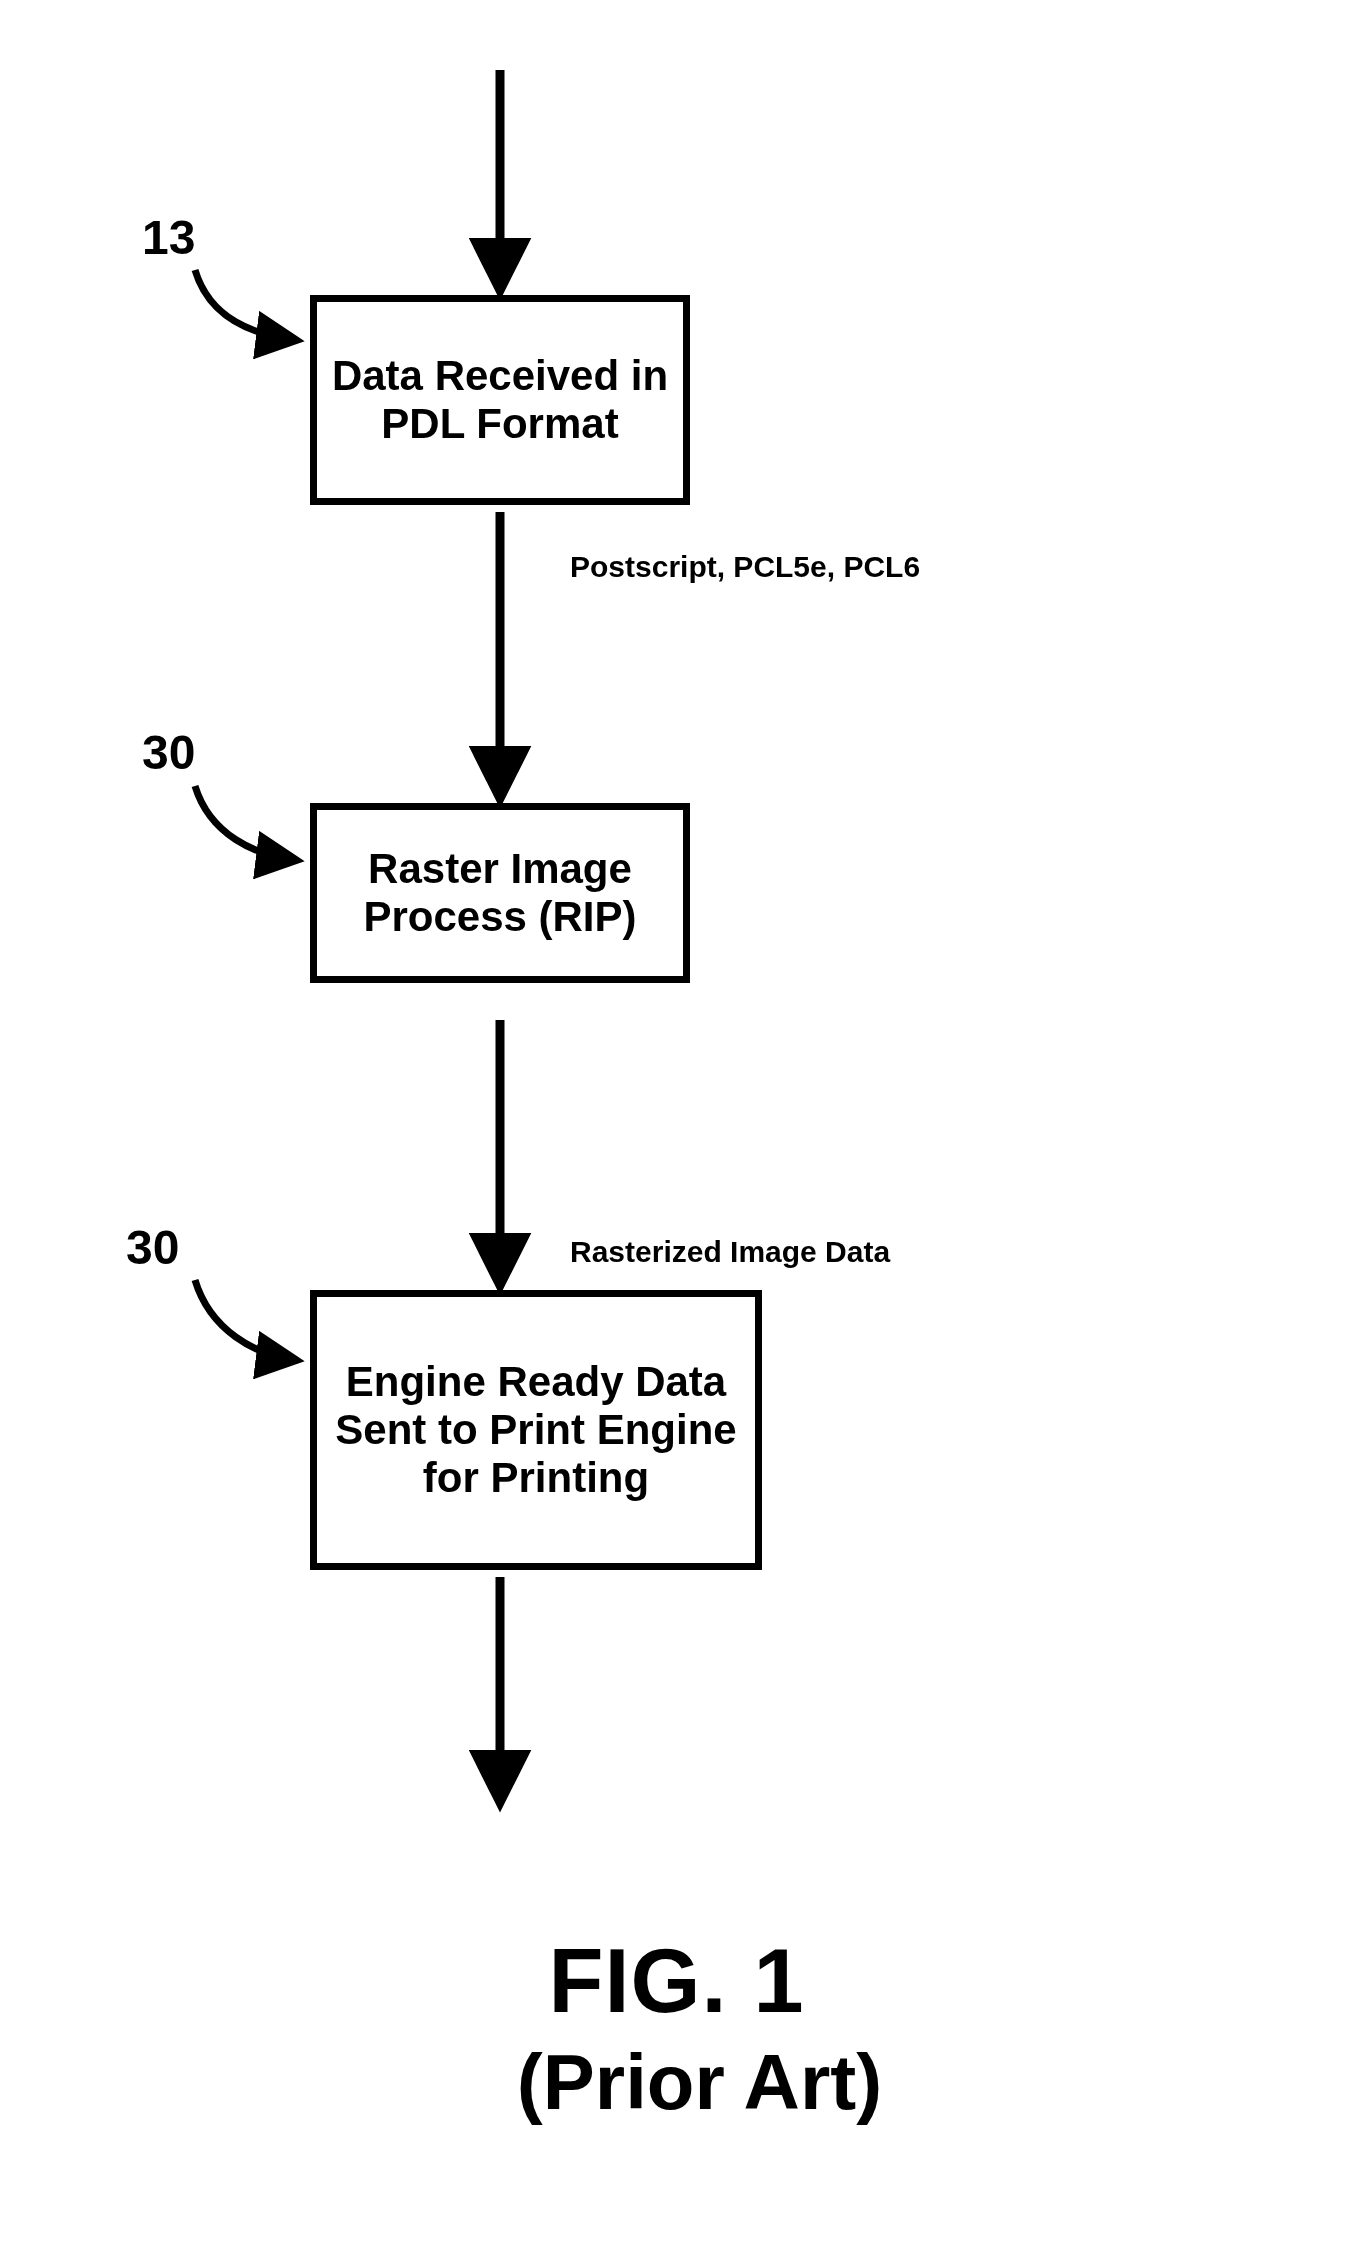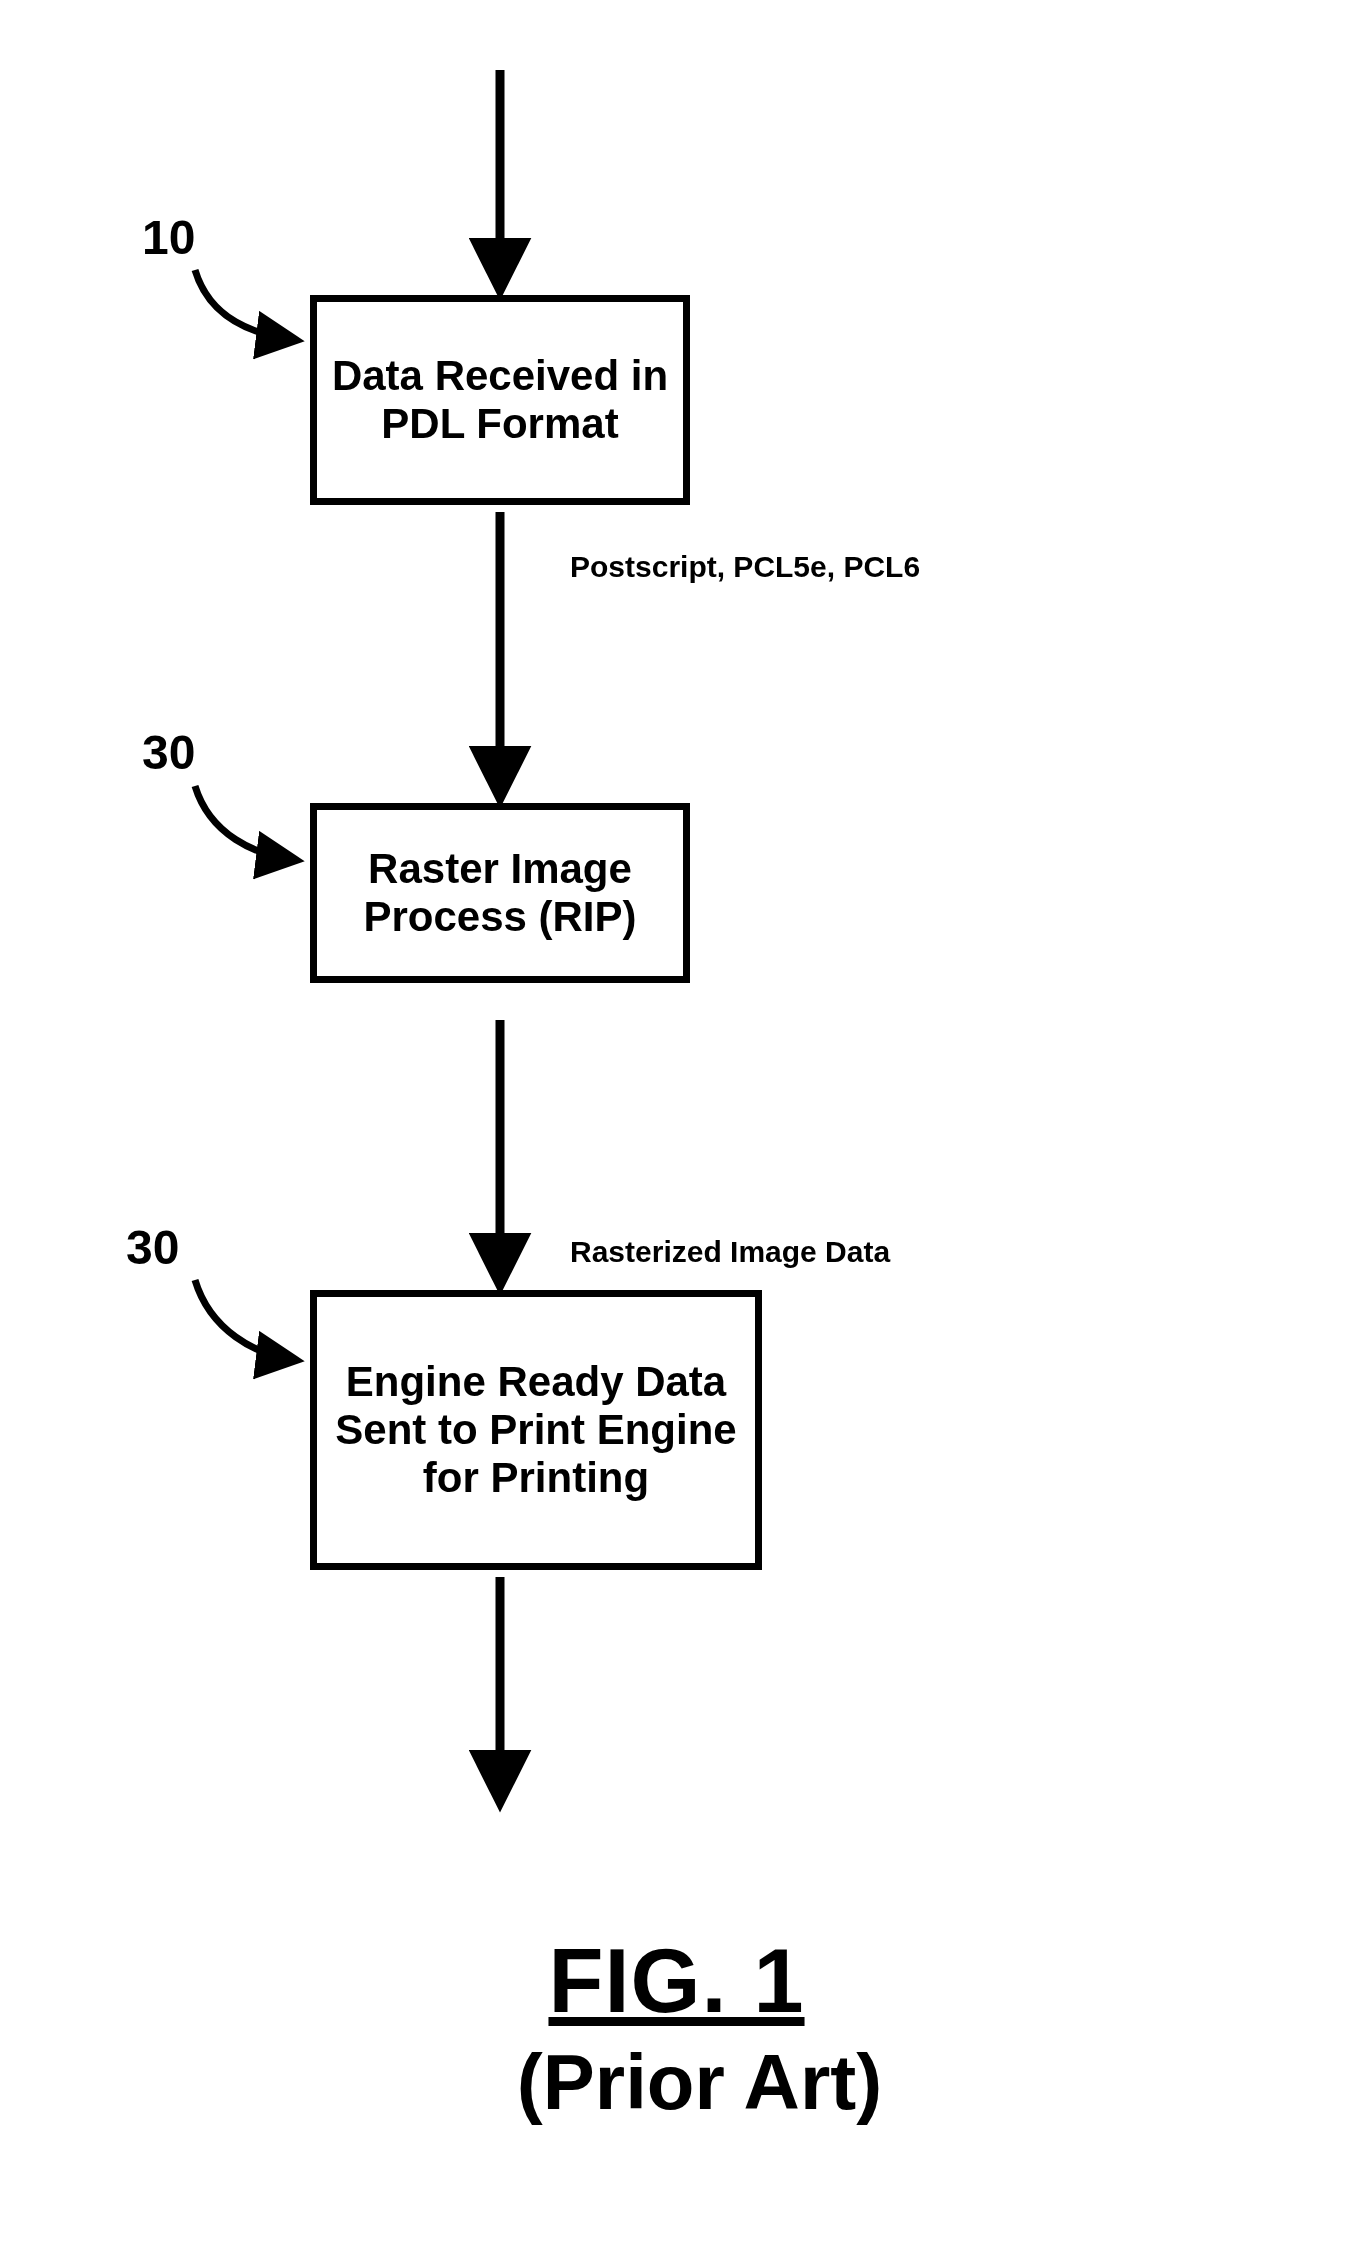--- a/index.html
+++ b/index.html
@@ -42,21 +42,20 @@
   }
   .title {
     position: absolute;
     width: 100%;
     text-align: center;
     font-weight: 800;
   }
   .title .fig {
     font-size: 90px;
     letter-spacing: 1px;
-    text-decoration: underline;
   }
   .title .prior {
     font-size: 78px;
     margin-top: 4px;
     padding-left: 46px;
   }
 
   
   #box10 {
     left: 310px; top: 295px; width: 380px; height: 210px;
@@ -98,21 +97,21 @@
   <div id="box10" class="box">
     <span>Data Received in PDL Format</span>
   </div>
   <div id="box20" class="box">
     <span>Raster Image Process (RIP)</span>
   </div>
   <div id="box30" class="box">
     <span>Engine Ready Data Sent to Print Engine for Printing</span>
   </div>
 
-  <div id="ref10" class="ref-num">10</div>
+  <div id="ref10" class="ref-num">13</div>
   <div id="ref20" class="ref-num">30</div>
   <div id="ref30" class="ref-num">30</div>
 
   <div id="annot1" class="annot">Postscript, PCL5e, PCL6</div>
   <div id="annot2" class="annot">Rasterized Image Data</div>
 
   <div id="titleBlock" class="title">
     <div class="fig">FIG. 1</div>
     <div class="prior">(Prior Art)</div>
   </div>

